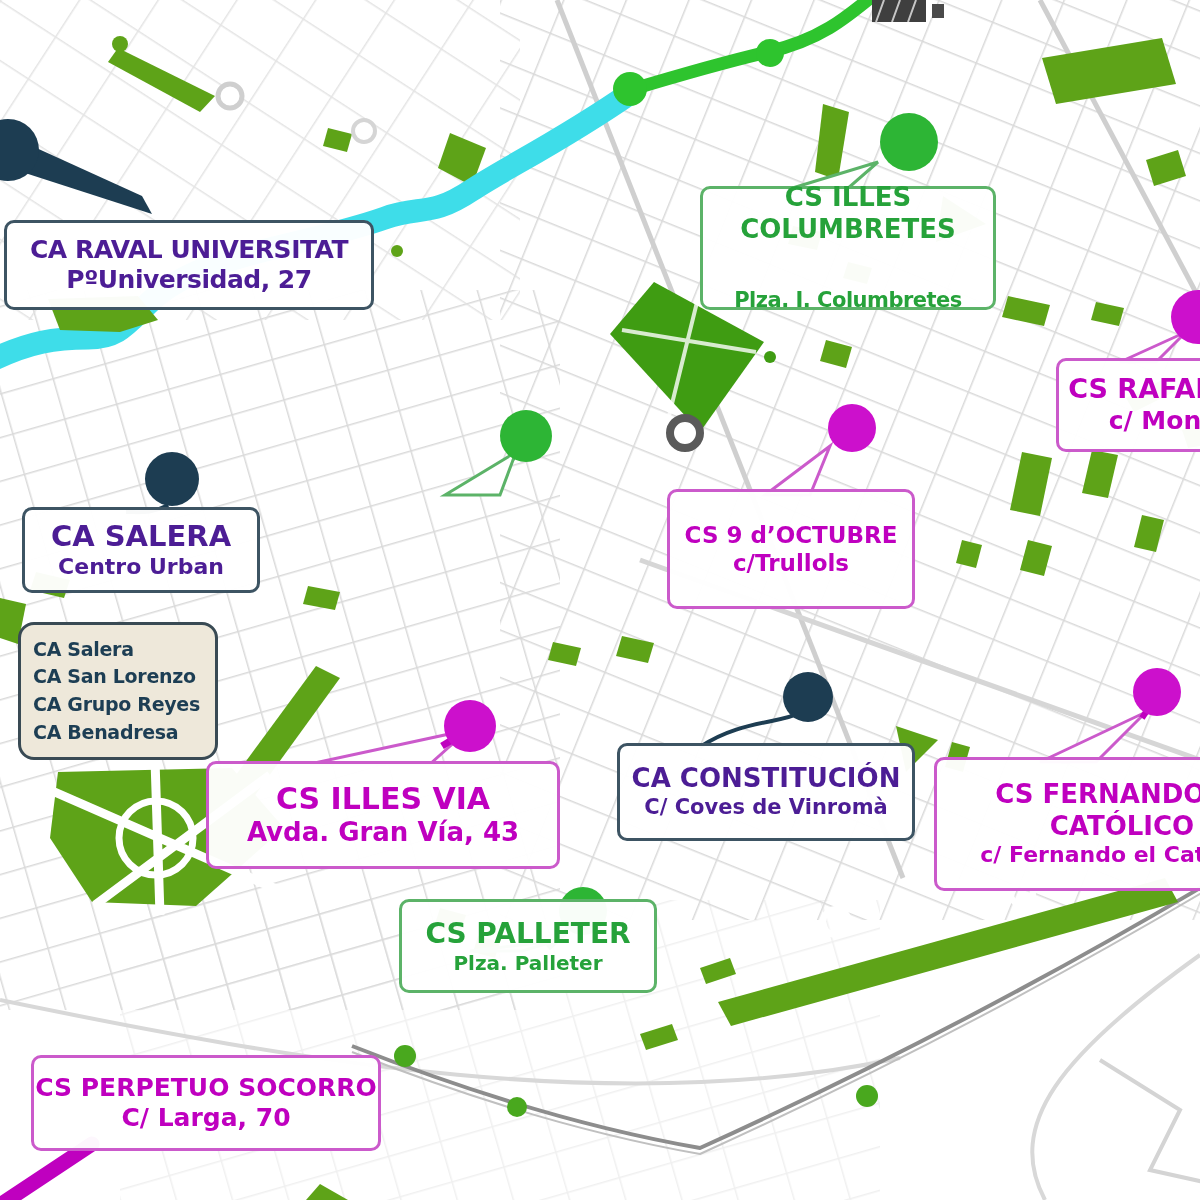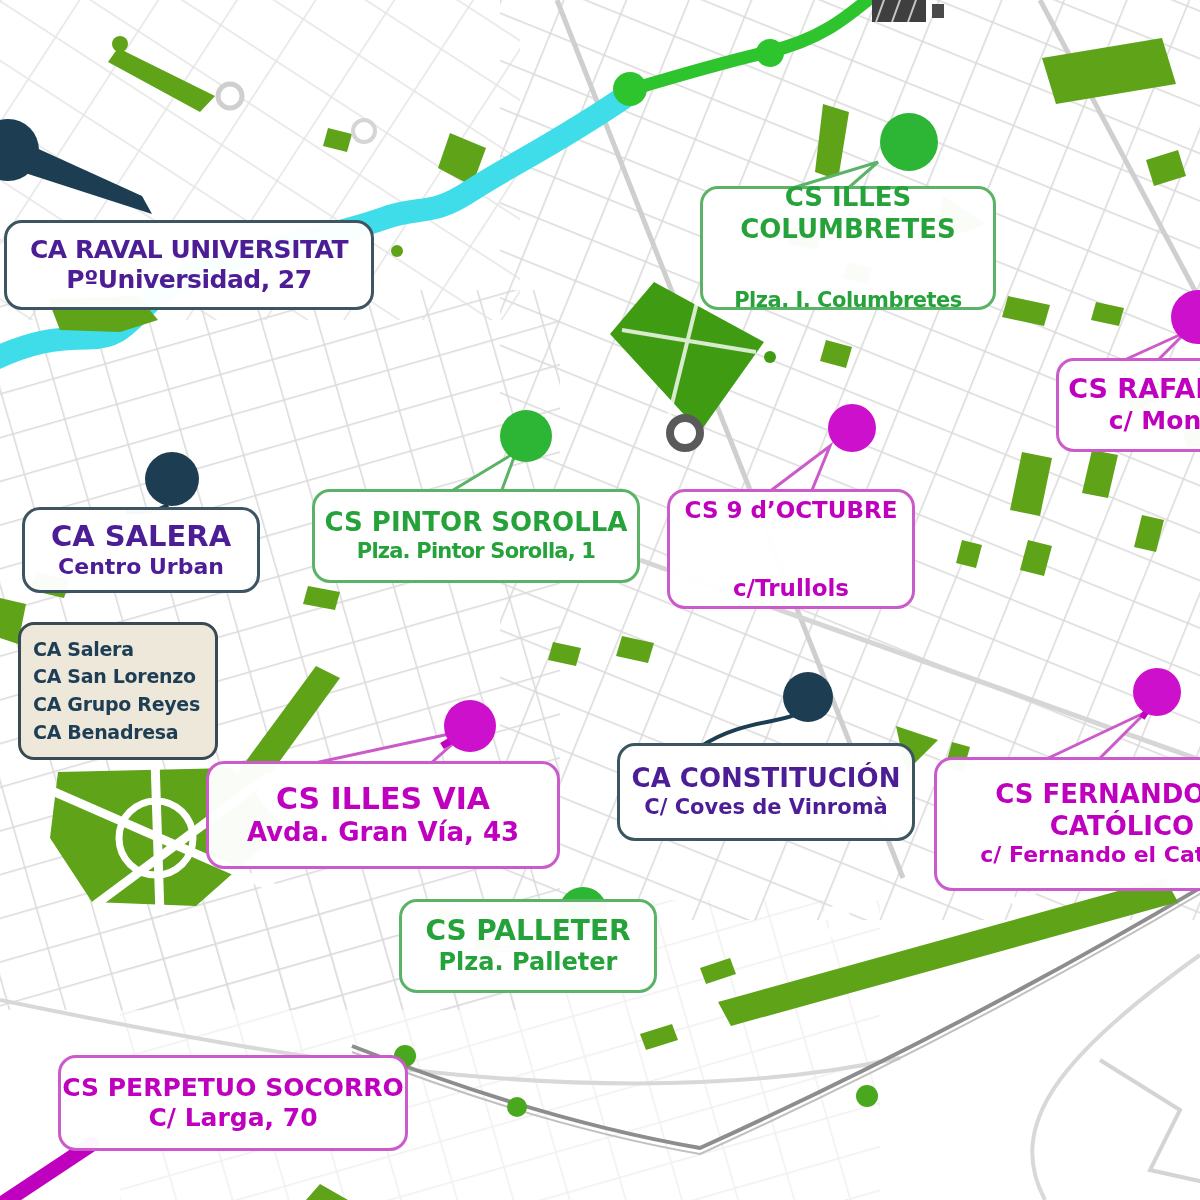--- a/index.html
+++ b/index.html
@@ -1,19 +1,19 @@
 <!DOCTYPE html>
 <html><head>
 <meta charset="utf-8">
 <style>
   html,body{margin:0;padding:0;background:#fff;}
   #stage{position:relative;width:1200px;height:1200px;overflow:hidden;background:#ffffff;
          font-family:"DejaVu Sans","Liberation Sans",sans-serif;}
   #mapsvg{position:absolute;left:0;top:0;}
-  .callout{position:absolute;border:3px solid;border-radius:18px;background:rgba(255,255,255,.97);
+  .callout{position:absolute;border:3px solid;border-radius:10px;background:rgba(255,255,255,.97);
            display:flex;flex-direction:column;justify-content:center;align-items:center;
            text-align:center;font-weight:bold;box-sizing:border-box;padding:4px 8px;line-height:1.22;}
   .callout .t{white-space:nowrap;}
   .callout .t.wrap{white-space:normal;}
   .callout .s{white-space:nowrap;}
   .c-navy{color:#4c1d95;border-color:#3d5463;}
   .c-green{color:#26a23a;border-color:#5cb368;}
   .c-magenta{color:#bf00bf;border-color:#cb5acb;}
   .legendbox{position:absolute;border:3px solid #394a54;border-radius:16px;background:#eee8da;
              color:#1d3e54;font-weight:bold;box-sizing:border-box;display:flex;flex-direction:column;
@@ -21,30 +21,30 @@
   
   #co-raval     {left:4px;   top:220px;  width:370px; height:90px;  font-size:25px;letter-spacing:-0.5px;}
   #co-illes     {left:700px; top:186px;  width:296px; height:124px; font-size:26px;}
   #co-illes .s  {font-size:21px;letter-spacing:-0.5px;margin-top:42px;}
   #co-rafala    {left:1056px;top:358px;  width:270px; height:94px;  font-size:27px;}
   #co-rafala .s {font-size:25px;}
   #co-salera    {left:22px;  top:507px;  width:238px; height:86px;  font-size:29px;}
   #co-salera .s {font-size:22px;}
   #co-pintor    {left:312px; top:489px;  width:328px; height:94px;  font-size:26px;}
   #co-pintor .s {font-size:21px;letter-spacing:-0.8px;}
-  #co-octubre   {left:667px; top:489px;  width:248px; height:120px; font-size:23px;justify-content:space-between;}
+  #co-octubre   {left:667px; top:489px;  width:248px; height:120px; font-size:23px;}
   #co-granvia   {left:206px; top:761px;  width:354px; height:108px; font-size:30px;}
   #co-granvia .s{font-size:26px;}
   #co-constit   {left:617px; top:743px;  width:298px; height:98px;  font-size:26px;}
   #co-constit .s{font-size:21px;}
   #co-fernando  {left:934px; top:757px;  width:376px; height:134px; font-size:26px;}
   #co-fernando .s{font-size:22px;}
   #co-palleter  {left:399px; top:899px;  width:258px; height:94px;  font-size:28px;}
-  #co-palleter .s{font-size:24px;}
-  #co-perpetuo  {left:58px;  top:1055px; width:350px; height:96px;  font-size:25px;}
+  #co-palleter .s{font-size:20px;}
+  #co-perpetuo  {left:31px;  top:1055px; width:350px; height:96px;  font-size:25px;}
   #co-perpetuo .s{font-size:25px;}
   #legend       {left:18px;  top:622px;  width:200px; height:138px;}
 </style>
 </head>
 <body>
 
 <div id="stage">
 
   <svg id="mapsvg" width="1200" height="1200" viewBox="0 0 1200 1200">
     <defs>
@@ -201,24 +201,20 @@
   <div class="callout c-magenta" id="co-rafala">
     <span class="t">CS RAFALAFENA</span>
     <span class="s">c/ Moncofar</span>
   </div>
 
   <div class="callout c-navy" id="co-salera">
     <span class="t">CA SALERA</span>
     <span class="s">Centro Urban</span>
   </div>
 
-  <div class="callout c-green" id="co-pintor">
-    <span class="t">CS PINTOR SOROLLA</span>
-    <span class="s">Plza. Pintor Sorolla, 1</span>
-  </div>
 
   <div class="callout c-magenta" id="co-octubre">
     <span class="t">CS 9 d’OCTUBRE</span>
     <span class="s">c/Trullols</span>
   </div>
 
   <div class="legendbox" id="legend">
     <span>CA Salera</span>
     <span>CA San Lorenzo</span>
     <span>CA Grupo Reyes</span>

